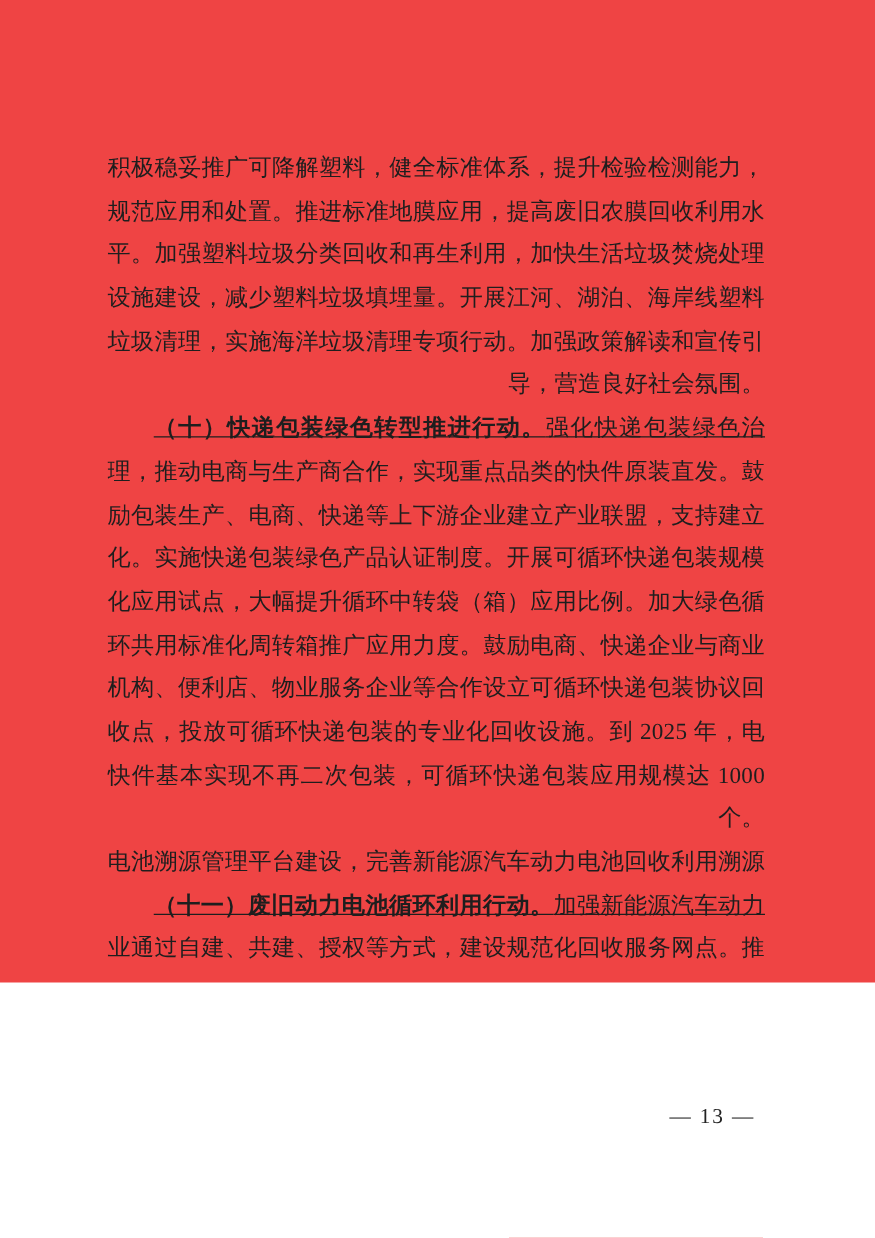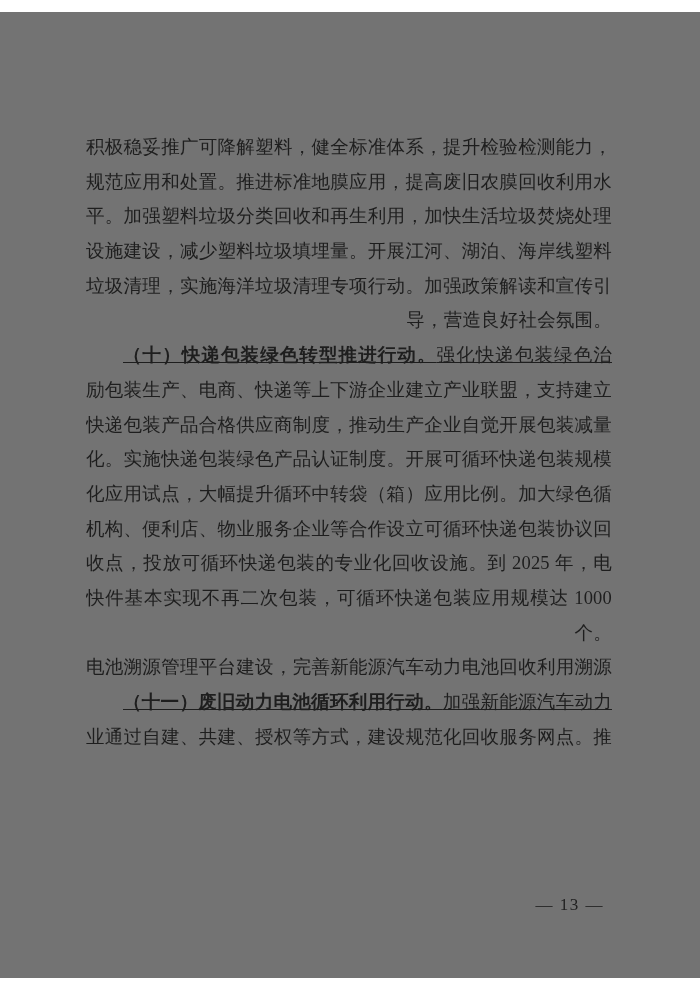--- a/index.html
+++ b/index.html
@@ -10,24 +10,24 @@
   body {
     width: 700px;
     height: 990px;
     position: relative;
     overflow: hidden;
     font-family: "Liberation Serif", "DejaVu Serif", serif;
   }
   .page {
     position: absolute;
     left: 0;
-    top: 12px;
+    top: 0;
     width: 700px;
-    height: 966px;
-    background: #737373;
+    height: 786px;
+    background: #ef4444;
   }
   .body-text {
     position: absolute;
     left: 86px;
     top: 118px;
     width: 526px;
     font-size: 18.5px;
     line-height: 34.7px;
     color: #1e1e1e;
     letter-spacing: 0.2px;
@@ -67,24 +67,25 @@
 
 <div class="page">
   <div class="body-text">
       <div class="line j"><span class="">积极稳妥推广可降解塑料，健全标准体系，提升检验检测能力，</span></div>
       <div class="line j"><span class="">规范应用和处置。推进标准地膜应用，提高废旧农膜回收利用水</span></div>
       <div class="line j"><span class="">平。加强塑料垃圾分类回收和再生利用，加快生活垃圾焚烧处理</span></div>
       <div class="line j"><span class="">设施建设，减少塑料垃圾填埋量。开展江河、湖泊、海岸线塑料</span></div>
       <div class="line j"><span class="">垃圾清理，实施海洋垃圾清理专项行动。加强政策解读和宣传引</span></div>
       <div class="line"><span class="">导，营造良好社会氛围。</span></div>
       <div class="line j indent"><span class="head">（十）快递包装绿色转型推进行动。</span><span class="">强化快递包装绿色治</span></div>
+      <div class="line j"><span class="">理，推动电商与生产商合作，实现重点品类的快件原装直发。鼓</span></div>
       <div class="line j"><span class="">励包装生产、电商、快递等上下游企业建立产业联盟，支持建立</span></div>
-      <div class="line j"><span class="">快递包装产品合格供应商制度，推动生产企业自觉开展包装减量</span></div>
       <div class="line j"><span class="">化。实施快递包装绿色产品认证制度。开展可循环快递包装规模</span></div>
       <div class="line j"><span class="">化应用试点，大幅提升循环中转袋（箱）应用比例。加大绿色循</span></div>
+      <div class="line j"><span class="">环共用标准化周转箱推广应用力度。鼓励电商、快递企业与商业</span></div>
       <div class="line j"><span class="">机构、便利店、物业服务企业等合作设立可循环快递包装协议回</span></div>
       <div class="line j"><span class="">收点，投放可循环快递包装的专业化回收设施。到 2025 年，电商</span></div>
       <div class="line j"><span class="">快件基本实现不再二次包装，可循环快递包装应用规模达 1000 万</span></div>
       <div class="line"><span class="">个。</span></div>
       <div class="line j"><span class="">电池溯源管理平台建设，完善新能源汽车动力电池回收利用溯源</span></div>
       <div class="line j indent"><span class="head">（十一）废旧动力电池循环利用行动。</span><span class="">加强新能源汽车动力</span></div>
       <div class="line j"><span class="">业通过自建、共建、授权等方式，建设规范化回收服务网点。推</span></div>
     </div>
   <div class="page-number">— 13 —</div>
 </div>

